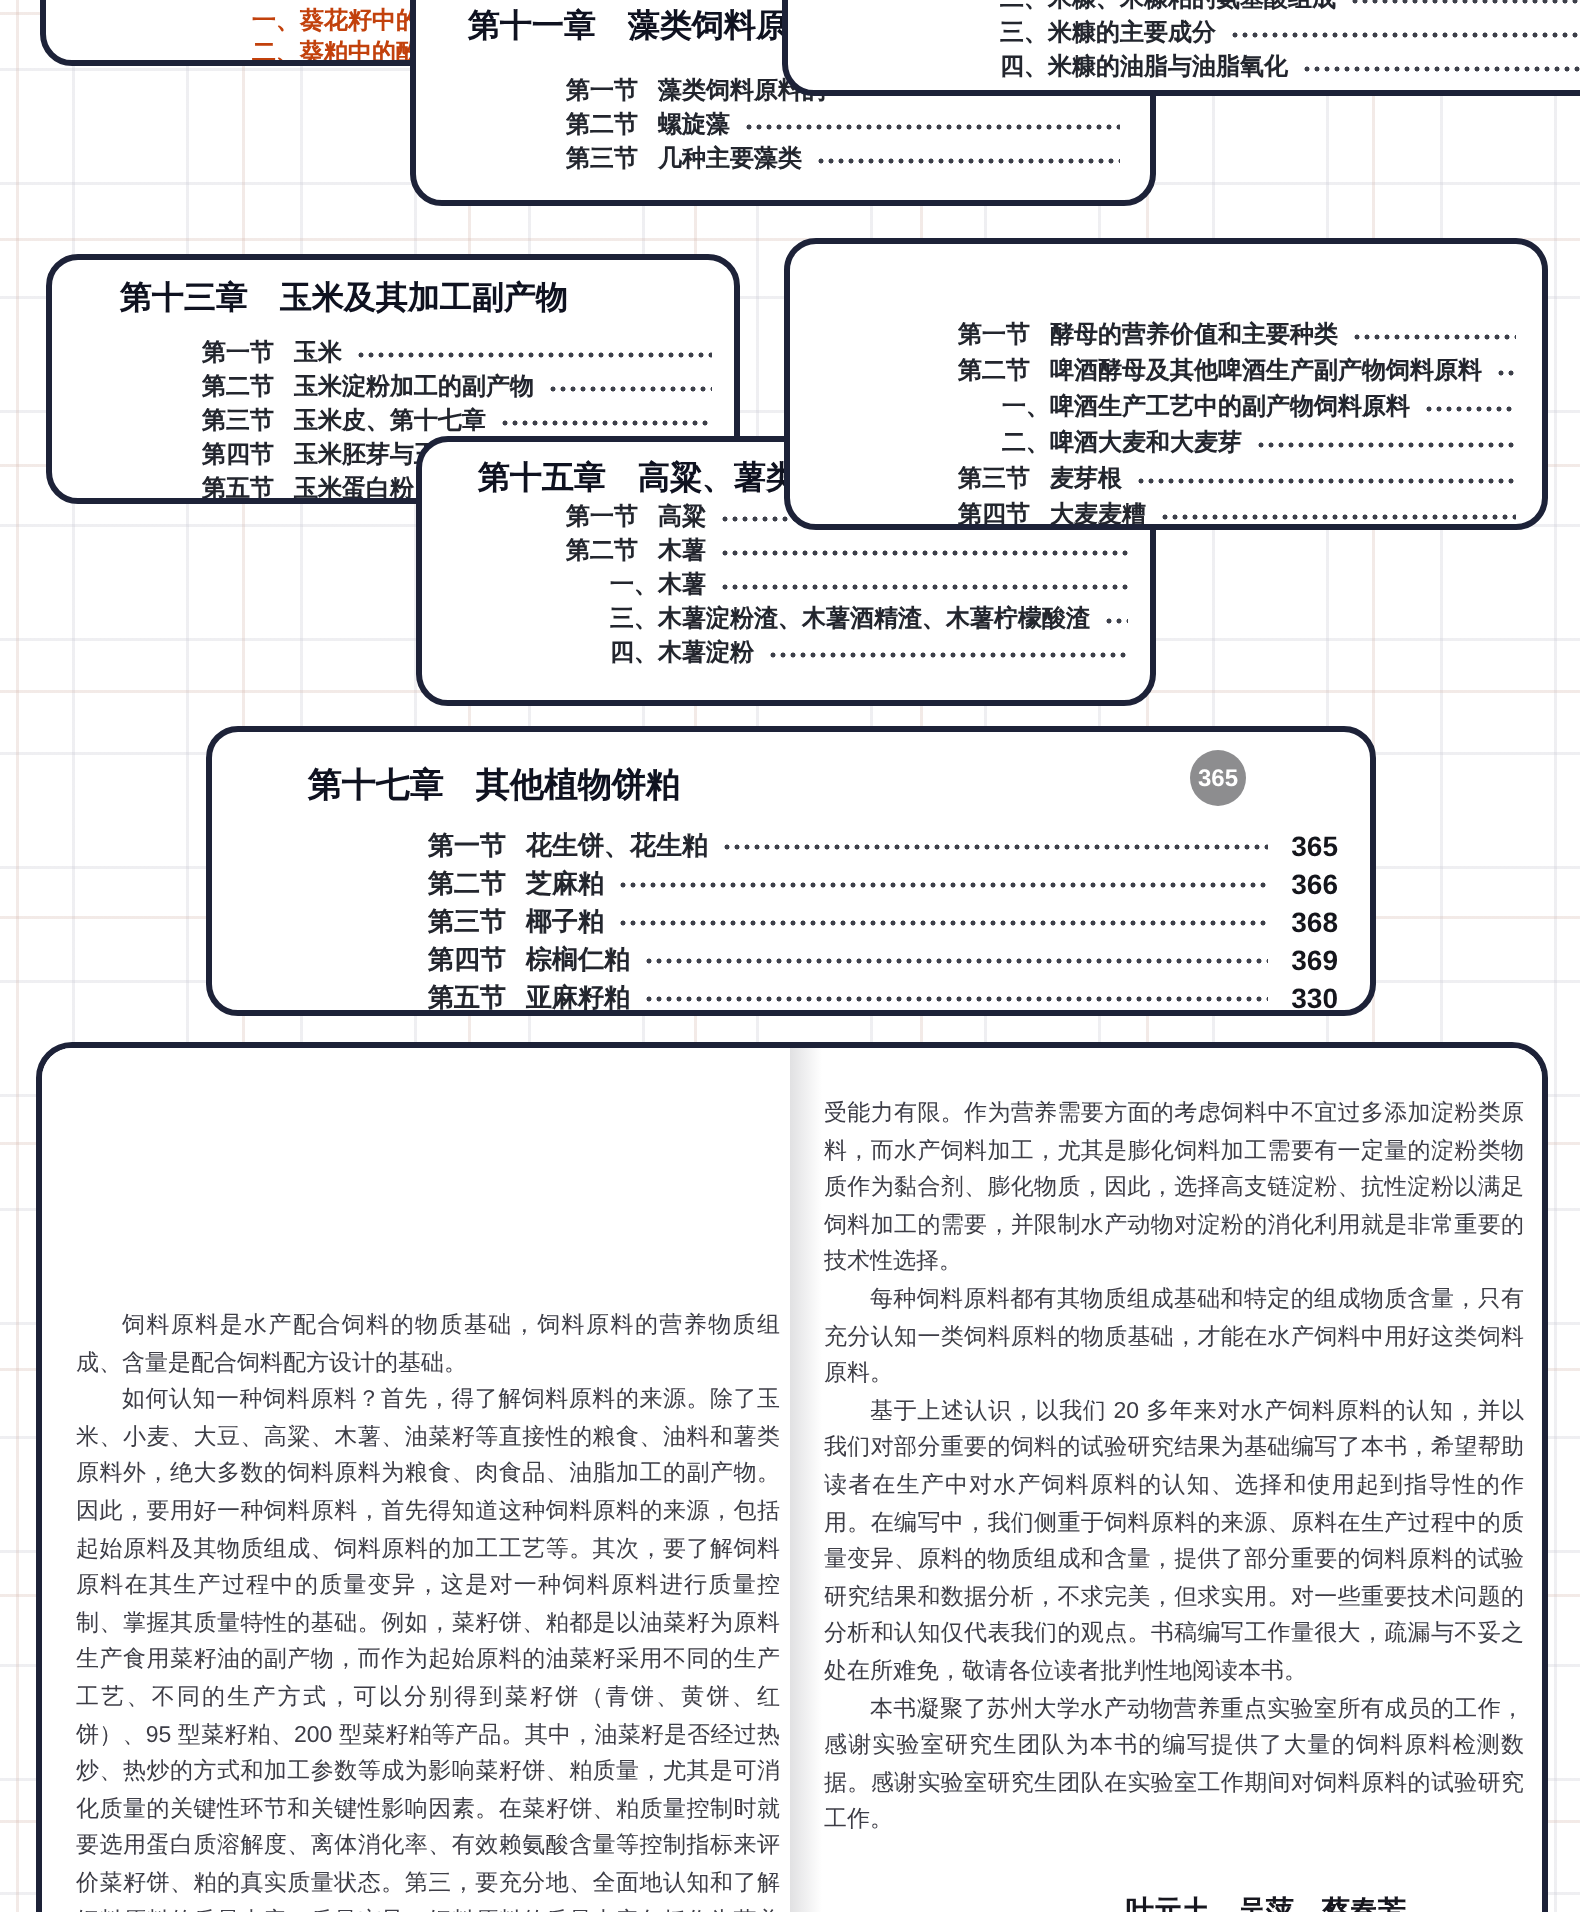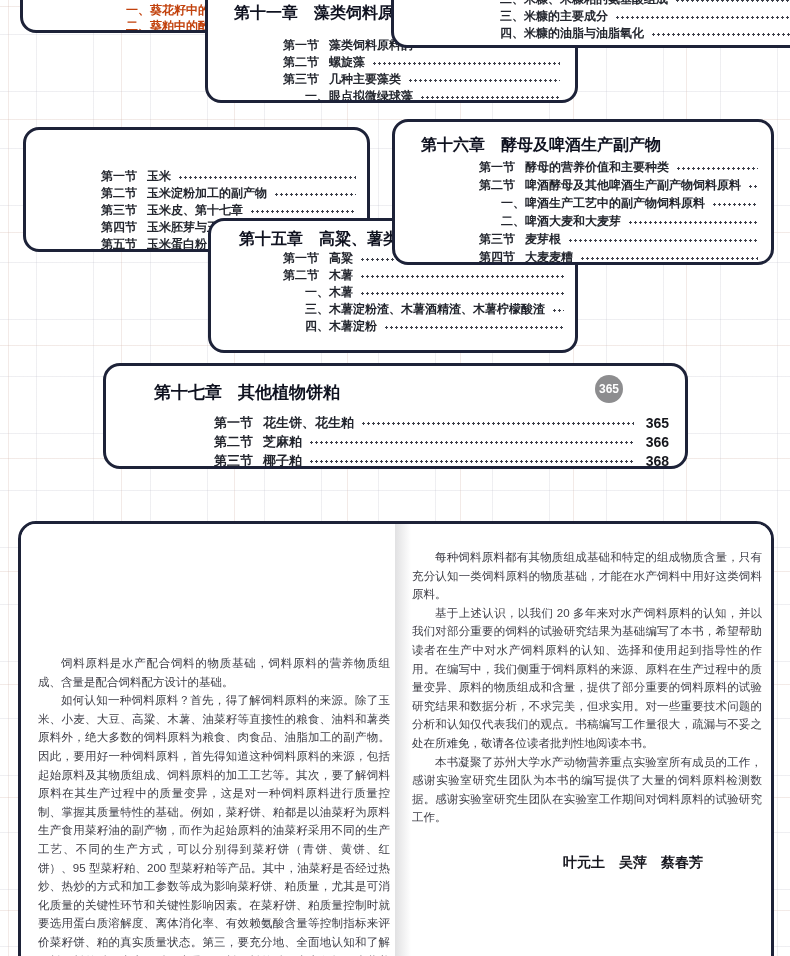--- a/index.html
+++ b/index.html
@@ -71,25 +71,20 @@
       <div class="row">
           <span class="no">第二节</span>
           <span class="t">螺旋藻</span>
           <span class="leader"></span>
         </div>
       <div class="row">
           <span class="no">第三节</span>
           <span class="t">几种主要藻类</span>
           <span class="leader"></span>
         </div>
-      <div class="row sub">
-          <span class="no"></span>
-          <span class="t">一、眼点拟微绿球藻</span>
-          <span class="leader"></span>
-        </div>
     </div>
   </div>
 
   <div class="card" id="cardC" style="left:391px;top:-28px;width:420px;height:76px;z-index:3;">
     <div class="rows" style="left:106px;right:0;top:16px;">
       <div class="row">
           <span class="no"></span>
           <span class="t">二、米糠、米糠粕的氨基酸组成</span>
           <span class="leader"></span>
         </div>
@@ -100,20 +95,23 @@
         </div>
       <div class="row">
           <span class="no"></span>
           <span class="t">四、米糠的油脂与油脂氧化</span>
           <span class="leader"></span>
         </div>
     </div>
   </div>
 
   <div class="card" id="cardD" style="left:23px;top:127px;width:347px;height:125px;z-index:2;">
+    <div class="chapter" style="left:34px;top:9px;">
+      <span class="chap">第十三章</span><span>玉米及其加工副产物</span>
+    </div>
     <div class="rows" style="left:75px;right:4px;top:38px;">
       <div class="row">
           <span class="no">第一节</span>
           <span class="t">玉米</span>
           <span class="leader"></span>
         </div>
       <div class="row">
           <span class="no">第二节</span>
           <span class="t">玉米淀粉加工的副产物</span>
           <span class="leader"></span>
@@ -163,23 +161,20 @@
         </div>
       <div class="row sub">
           <span class="no"></span>
           <span class="t">四、木薯淀粉</span>
           <span class="leader"></span>
         </div>
     </div>
   </div>
 
   <div class="card" id="cardF" style="left:392px;top:119px;width:382px;height:146px;z-index:4;">
-    <div class="chapter" style="left:26px;top:13px;">
-      <span class="chap">第十六章</span><span>酵母及啤酒生产副产物</span>
-    </div>
     <div class="rows" style="left:84px;right:6px;top:36px;">
       <div class="row" style="height:18px;">
           <span class="no">第一节</span>
           <span class="t">酵母的营养价值和主要种类</span>
           <span class="leader"></span>
         </div>
       <div class="row" style="height:18px;">
           <span class="no">第二节</span>
           <span class="t">啤酒酵母及其他啤酒生产副产物饲料原料</span>
           <span class="leader"></span>
@@ -200,21 +195,21 @@
           <span class="leader"></span>
         </div>
       <div class="row" style="height:18px;">
           <span class="no">第四节</span>
           <span class="t">大麦麦糟</span>
           <span class="leader"></span>
         </div>
     </div>
   </div>
 
-  <div class="card" id="cardG" style="left:103px;top:363px;width:585px;height:106px;z-index:3;border-radius:17px;">
+  <div class="card" id="cardG" style="left:103px;top:363px;width:585px;height:145px;z-index:3;">
     <div class="chapter" style="left:48px;top:15px;font-size:17px;">
       <span class="chap">第十七章</span><span>其他植物饼粕</span>
     </div>
     <div class="badge" style="left:489px;top:9px;">365</div>
     <div class="rows" style="left:108px;right:16px;top:47px;">
       <div class="row" style="height:19px;font-size:13px;">
           <span class="no">第一节</span>
           <span class="t">花生饼、花生粕</span>
           <span class="leader"></span>
           <span class="pg">365</span>
@@ -248,20 +243,21 @@
 
   <div class="card" id="preface" style="left:18px;top:521px;width:756px;height:480px;z-index:2;">
     <div class="pf-page" id="pf-left">
       <div class="pf-text" id="pf-left-text">
         <p>饲料原料是水产配合饲料的物质基础，饲料原料的营养物质组成、含量是配合饲料配方设计的基础。</p>
         <p>如何认知一种饲料原料？首先，得了解饲料原料的来源。除了玉米、小麦、大豆、高粱、木薯、油菜籽等直接性的粮食、油料和薯类原料外，绝大多数的饲料原料为粮食、肉食品、油脂加工的副产物。因此，要用好一种饲料原料，首先得知道这种饲料原料的来源，包括起始原料及其物质组成、饲料原料的加工工艺等。其次，要了解饲料原料在其生产过程中的质量变异，这是对一种饲料原料进行质量控制、掌握其质量特性的基础。例如，菜籽饼、粕都是以油菜籽为原料生产食用菜籽油的副产物，而作为起始原料的油菜籽采用不同的生产工艺、不同的生产方式，可以分别得到菜籽饼（青饼、黄饼、红饼）、95 型菜籽粕、200 型菜籽粕等产品。其中，油菜籽是否经过热炒、热炒的方式和加工参数等成为影响菜籽饼、粕质量，尤其是可消化质量的关键性环节和关键性影响因素。在菜籽饼、粕质量控制时就要选用蛋白质溶解度、离体消化率、有效赖氨酸含量等控制指标来评价菜籽饼、粕的真实质量状态。第三，要充分地、全面地认知和了解饲料原料的质量内容、质量变异。饲料原料的质量内容包括作为营养物质的质量内容如蛋白质和氨基酸、油脂和脂肪酸等物质组成，重点是不同组成物质的含量值；也包括这种饲料原料的非营养物质组成的含量值。例如，鱼粉等产品，其中的蛋白质腐败产物如不同的生物胺</p>
       </div>
     </div>
     <div class="pf-page" id="pf-right">
       <div class="pf-text" id="pf-right-text">
+        <p class="noindent">受能力有限。作为营养需要方面的考虑饲料中不宜过多添加淀粉类原料，而水产饲料加工，尤其是膨化饲料加工需要有一定量的淀粉类物质作为黏合剂、膨化物质，因此，选择高支链淀粉、抗性淀粉以满足饲料加工的需要，并限制水产动物对淀粉的消化利用就是非常重要的技术性选择。</p>
         <p>每种饲料原料都有其物质组成基础和特定的组成物质含量，只有充分认知一类饲料原料的物质基础，才能在水产饲料中用好这类饲料原料。</p>
         <p>基于上述认识，以我们 20 多年来对水产饲料原料的认知，并以我们对部分重要的饲料的试验研究结果为基础编写了本书，希望帮助读者在生产中对水产饲料原料的认知、选择和使用起到指导性的作用。在编写中，我们侧重于饲料原料的来源、原料在生产过程中的质量变异、原料的物质组成和含量，提供了部分重要的饲料原料的试验研究结果和数据分析，不求完美，但求实用。对一些重要技术问题的分析和认知仅代表我们的观点。书稿编写工作量很大，疏漏与不妥之处在所难免，敬请各位读者批判性地阅读本书。</p>
         <p>本书凝聚了苏州大学水产动物营养重点实验室所有成员的工作，感谢实验室研究生团队为本书的编写提供了大量的饲料原料检测数据。感谢实验室研究生团队在实验室工作期间对饲料原料的试验研究工作。</p>
         <div id="pf-sign">叶元土　吴萍　蔡春芳</div>
 
       </div>
     </div>
   </div>
 
 </div>

